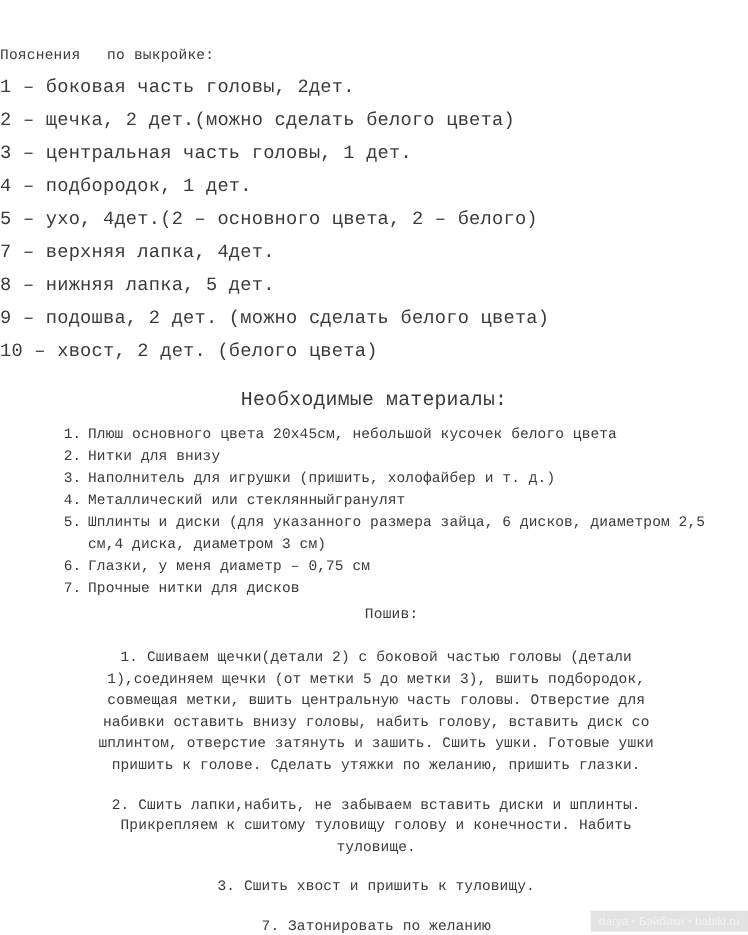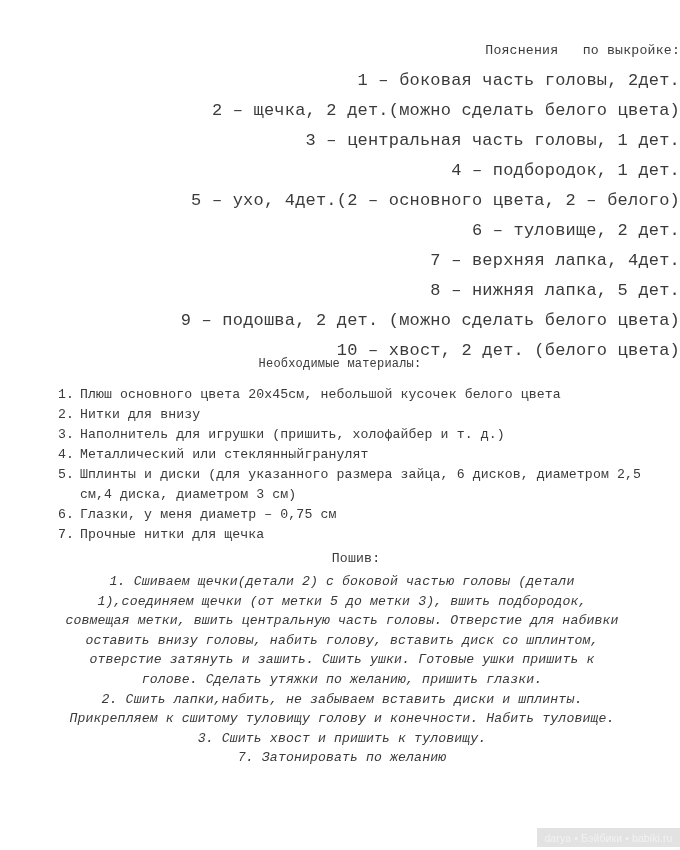--- a/index.html
+++ b/index.html
@@ -25,21 +25,21 @@
     height: 850px;
     background: #ffffff;
   }
 
   
   .legend-block {
     position: absolute;
     left: 0;
     top: 36px;
     width: 680px;
-    text-align: right;
+    text-align: left;
   }
   .legend-title {
     font-size: 13.2px;
     line-height: 30px;
     white-space: pre;
     letter-spacing: 0.2px;
   }
   .legend-line {
     font-size: 17px;
     line-height: 30px;
@@ -47,21 +47,21 @@
     letter-spacing: 0.2px;
   }
 
   
   .materials-heading {
     position: absolute;
     left: 0;
     top: 351px;
     width: 680px;
     text-align: center;
-    font-size: 12px;
+    font-size: 18px;
     line-height: 26px;
     letter-spacing: 0.2px;
     white-space: pre;
   }
 
   
   .materials-list {
     position: absolute;
     left: 58px;
     top: 385px;
@@ -109,22 +109,21 @@
     position: absolute;
     left: 62px;
     top: 572px;
     width: 560px;
     text-align: center;
     font-size: 13.2px;
     line-height: 19.6px;
     letter-spacing: 0.1px;
   }
   .sewing-steps .step {
-    margin: 0;
-    font-style: italic;
+    margin: 16px;
   }
 
   
   .watermark {
     position: absolute;
     right: 0;
     bottom: 3px;
     width: 143px;
     height: 19px;
     background: #e2e2e2;
@@ -145,21 +144,20 @@
 
 <div class="page">
 
   <div class="legend-block">
     <div class="legend-title">Пояснения   по выкройке:</div>
     <div class="legend-line">1 – боковая часть головы, 2дет.</div>
     <div class="legend-line">2 – щечка, 2 дет.(можно сделать белого цвета)</div>
     <div class="legend-line">3 – центральная часть головы, 1 дет.</div>
     <div class="legend-line">4 – подбородок, 1 дет.</div>
     <div class="legend-line">5 – ухо, 4дет.(2 – основного цвета, 2 – белого)</div>
-    <div class="legend-line">6 – туловище, 2 дет.</div>
     <div class="legend-line">7 – верхняя лапка, 4дет.</div>
     <div class="legend-line">8 – нижняя лапка, 5 дет.</div>
     <div class="legend-line">9 – подошва, 2 дет. (можно сделать белого цвета)</div>
     <div class="legend-line">10 – хвост, 2 дет. (белого цвета)</div>
   </div>
 
   <div class="materials-heading">Необходимые материалы:</div>
 
   <ul class="materials-list">
     <li>
@@ -181,21 +179,21 @@
     <li>
       <span class="num">5.</span>
       <span class="txt">Шплинты и диски (для указанного размера зайца, 6 дисков, диаметром 2,5 см,4 диска, диаметром 3 см)</span>
     </li>
     <li>
       <span class="num">6.</span>
       <span class="txt">Глазки, у меня диаметр – 0,75 см</span>
     </li>
     <li>
       <span class="num">7.</span>
-      <span class="txt">Прочные нитки для щечка</span>
+      <span class="txt">Прочные нитки для дисков</span>
     </li>
   </ul>
 
   <div class="sewing-heading">Пошив:</div>
 
   <div class="sewing-steps">
     <p class="step">1. Сшиваем щечки(детали 2) с боковой частью головы (детали 1),соединяем щечки (от метки 5 до метки 3), вшить подбородок, совмещая метки, вшить центральную часть головы. Отверстие для набивки оставить внизу головы, набить голову, вставить диск со шплинтом, отверстие затянуть и зашить. Сшить ушки. Готовые ушки пришить к голове. Сделать утяжки по желанию, пришить глазки.</p>
     <p class="step">2.  Сшить лапки,набить, не забываем вставить диски и шплинты. Прикрепляем к сшитому туловищу голову и конечности. Набить туловище.</p>
     <p class="step">3. Сшить хвост и пришить к туловищу.</p>
     <p class="step">7. Затонировать по желанию</p>

